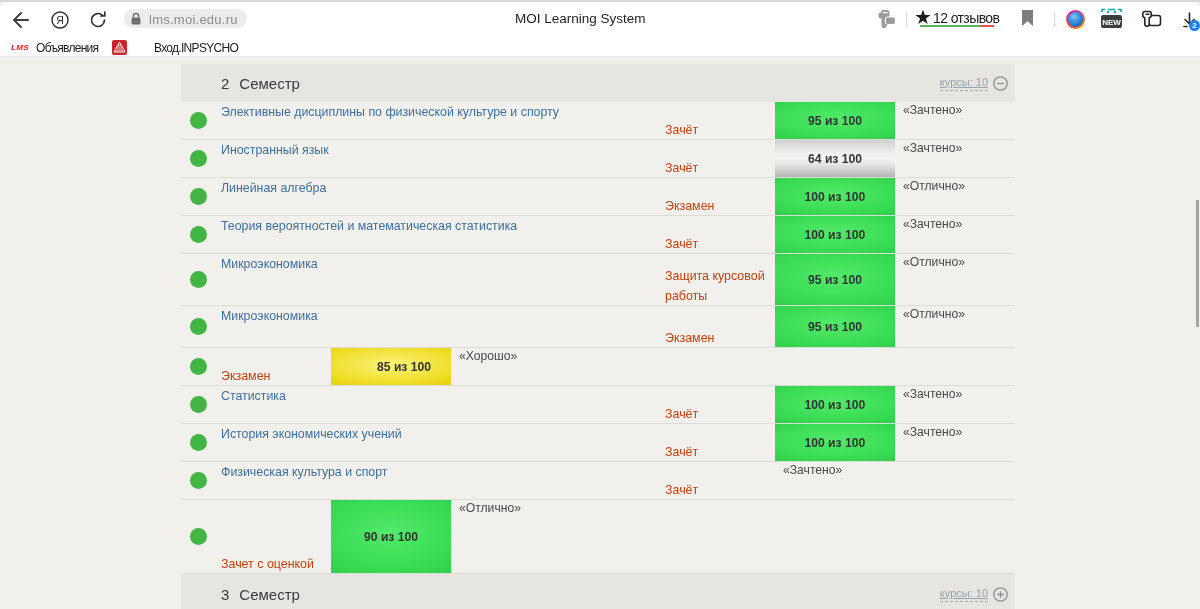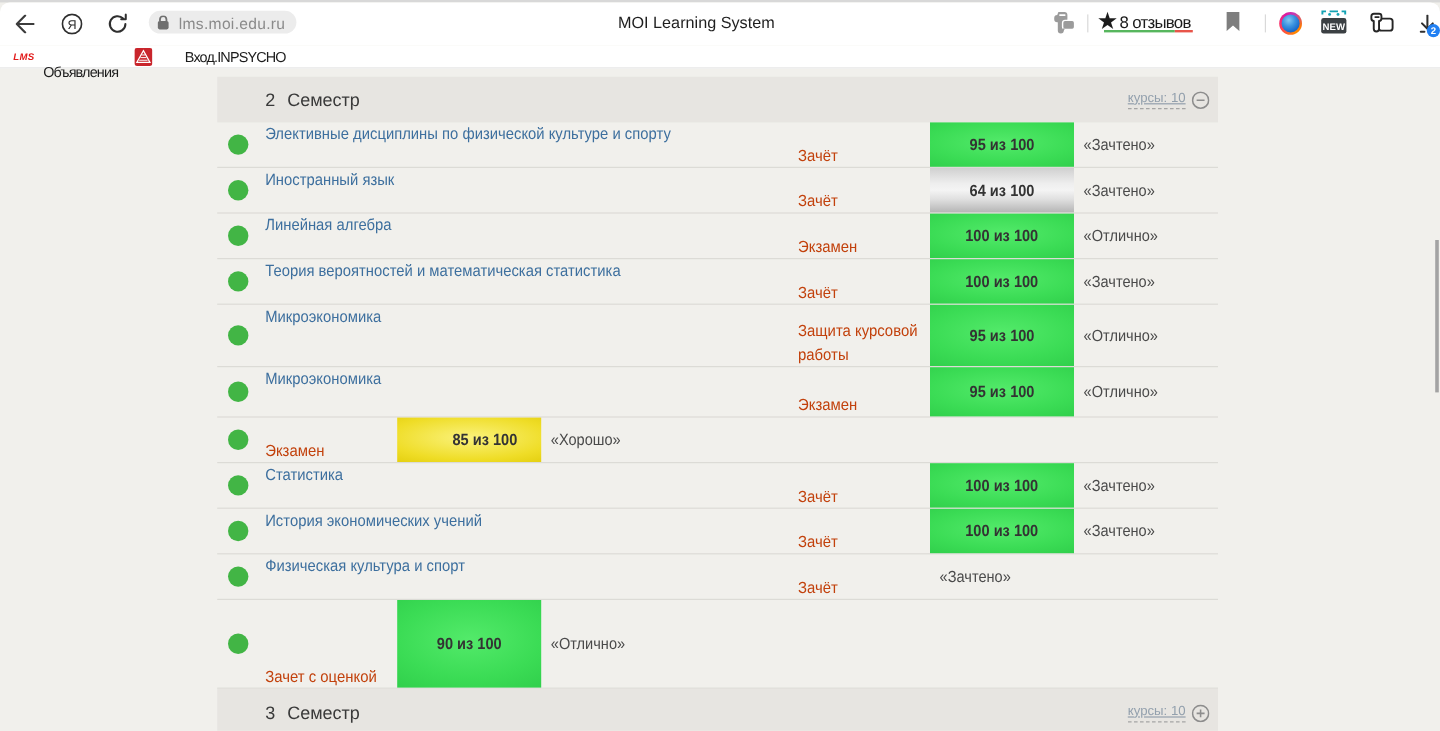--- a/index.html
+++ b/index.html
@@ -27,21 +27,21 @@
   .dot { width:17px; height:17px; border-radius:50%; background:#42b545; margin-left:9px; }
   .name { width:444px; flex:none; display:flex; align-items:flex-start; color:#3d6f9e; font-size:13.5px; line-height:19.5px; }
   .name > span { transform:scaleX(0.915); transform-origin:0 50%; }
   .exam { width:110px; flex:none; display:flex; align-items:flex-end; color:#c2410c; font-size:13.5px; line-height:19.5px; }
   .exam > span { transform:scaleX(0.92); transform-origin:0 50%; }
   .score { width:120px; flex:none; display:flex; align-items:center; justify-content:center; font-size:13.5px; font-weight:bold; color:#333; }
   .score > span { transform:scaleX(0.9); }
   .green { background:radial-gradient(ellipse 90% 80% at 50% 45%, #53ea6a 0%, #3bdc55 55%, #2dcb48 100%); }
   .silver { background:linear-gradient(180deg,#d0d0d0 0%, #eeeeee 35%, #f4f4f4 50%, #e0e0e0 70%, #b5b5b5 100%); }
   .yellow { background:radial-gradient(ellipse 90% 80% at 50% 45%, #faf27c 0%, #efdd27 62%, #e0ca06 100%);padding-left:27px; }
-  .grade { flex:1; display:flex; align-items:center; padding-left:8px; color:#4a4a4a; font-size:13.5px; }
+  .grade { flex:1; display:flex; align-items:flex-start; padding-left:8px; color:#4a4a4a; font-size:13.5px; }
   .grade > span { transform:scaleX(0.9); transform-origin:0 50%; }
   .cicon { width:15px; height:15px; }
   .scrollthumb { position:absolute; left:1196px; top:200px; width:3px; height:127px; background:#a3a3a3; }
 </style>
 </head>
 <body>
 <div class="topstrip"></div>
 <div class="chrome"></div>
 <div class="bookbar"></div>
 
@@ -65,21 +65,21 @@
 <div class="title">MOI Learning System</div>
 
 <svg class="abs" style="left:877px;top:9px;" width="20" height="20" viewBox="0 0 20 20">
   <path d="M3.5 1 h5 a2.5 2.5 0 0 1 2.5 2.5 v3.5 a2.5 2.5 0 0 1 -2.5 2.5 h-0.5 v7 a2.5 2.5 0 0 1 -2.5 2.5 a2.5 2.5 0 0 1 -2.5 -2.5 v-7 h-0.5 a2.5 2.5 0 0 1 -2.5 -2.5 v-1 a2.5 2.5 0 0 1 2.5 -2.5 Z" fill="#9b9b9b" transform="translate(1.5,0)"></path>
   <path d="M4.8 3.6 h4" stroke="#fff" stroke-width="1.4" stroke-linecap="round" transform="translate(1.5,0)"></path>
   <rect x="8.5" y="8" width="10" height="7.5" rx="2" fill="#9b9b9b" stroke="#fff" stroke-width="1.2"></rect>
   <path d="M10.5 15 l-2 2.5 v-3 Z" fill="#9b9b9b"></path>
 </svg>
 <div class="abs" style="left:906px;top:12px;width:1px;height:15px;background:#d9d9d9;"></div>
 <div class="abs" style="left:914px;top:5px;font-size:20px;color:#1c1c1c;">★</div>
-<div class="abs" style="left:933px;top:9.5px;font-size:14px;color:#1c1c1c;letter-spacing:-0.6px;">8 отзывов</div>
+<div class="abs" style="left:933px;top:9.5px;font-size:14px;color:#1c1c1c;letter-spacing:-0.6px;">12 отзывов</div>
 <div class="abs" style="left:920px;top:24.5px;width:59px;height:2.5px;background:#57b65e;"></div>
 <div class="abs" style="left:979px;top:24.5px;width:15px;height:2.5px;background:#e8554a;"></div>
 <svg class="abs" style="left:1022px;top:10px;" width="11" height="16" viewBox="0 0 11 16">
   <path d="M0 0 h11 v16 l-5.5 -4.7 L0 16 Z" fill="#7e7e7e"></path>
 </svg>
 <div class="abs" style="left:1054px;top:12px;width:1px;height:15px;background:#d9d9d9;"></div>
 <div class="abs" style="left:1066px;top:10px;width:19px;height:19px;border-radius:50%;background:conic-gradient(from 150deg,#ff8a00,#ff3a5c 100deg,#e0189e 180deg,#c23bb5 230deg,#ff7a00 320deg,#ff8a00);"></div>
 <div class="abs" style="left:1068px;top:12px;width:15px;height:15px;border-radius:50%;background:radial-gradient(circle at 40% 32%,#83c7f0 0%,#3b93e0 38%,#1565c8 75%,#0d4da8 100%);"></div>
 
 <svg class="abs" style="left:1100px;top:7px;" width="23" height="22" viewBox="0 0 23 22">
@@ -103,21 +103,21 @@
 <svg class="abs" style="left:1181px;top:12px;" width="19" height="17" viewBox="0 0 19 17">
   <g stroke="#2f2f2f" stroke-width="1.7" fill="none" stroke-linecap="round" stroke-linejoin="round">
     <path d="M8.5 1 V11"></path>
     <path d="M4 7.5 L8.5 12 L13 7.5"></path>
     <path d="M3 14.5 H6"></path>
   </g>
 </svg>
 <div class="abs" style="left:1189px;top:20px;width:11px;height:11px;border-radius:50%;background:#2180f3;color:#fff;font-size:8px;font-weight:bold;text-align:center;line-height:11px;">2</div>
 
 <div class="abs" style="left:11px;top:43px;font-size:8px;font-weight:bold;color:#e21b1b;letter-spacing:0.3px;font-style:italic;">LMS</div>
-<div class="abs bmtext" style="left:36px;top:41px;margin-top:12px;">Объявления</div>
+<div class="abs bmtext" style="left:36px;top:41px;">Объявления</div>
 <svg class="abs" style="left:112px;top:40px;" width="15" height="15" viewBox="0 0 15 15">
   <rect x="0" y="0" width="15" height="15" rx="2" fill="#c9252c"></rect>
   <path d="M7.5 2.2 L13 12 H2 Z" stroke="#fff" stroke-width="1" fill="none"></path>
   <path d="M6 5.8 h3 M5 8 h5 M4 10.2 h7" stroke="#fff" stroke-width="0.8"></path>
 </svg>
 <div class="abs bmtext" style="left:154px;top:41px;">Вход.INPSYCHO</div>
 
 <div class="tbl">
   <div class="band">
       <span class="num">2</span>

